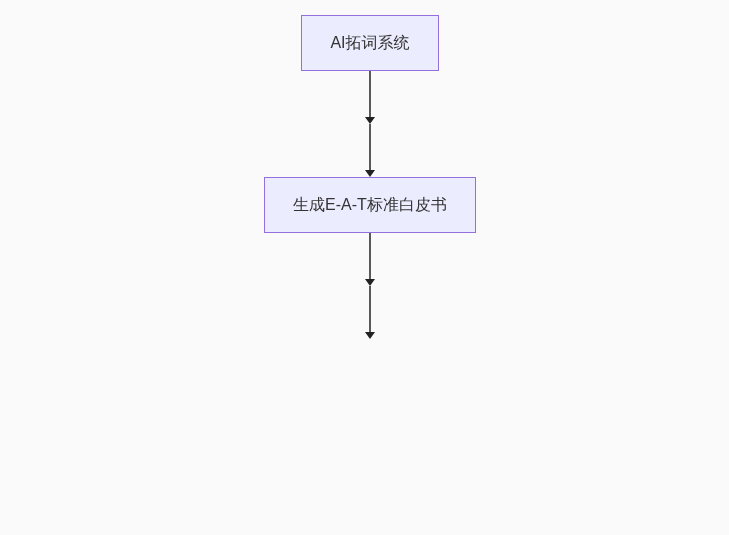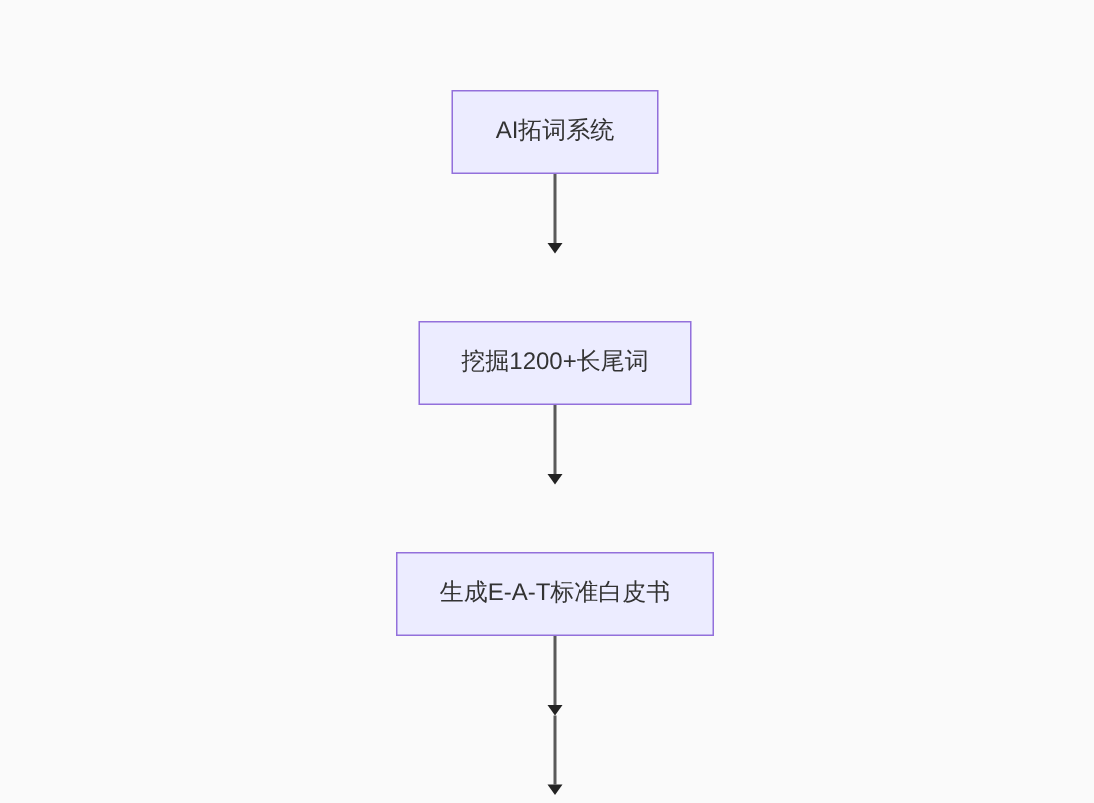--- a/index.html
+++ b/index.html
@@ -28,21 +28,20 @@
     border: 1px solid #9370DB;
     display: flex;
     align-items: center;
     justify-content: center;
     padding: 0 28px;
     color: #333333;
     font-size: 16px;
     line-height: 1;
     white-space: nowrap;
     flex: 0 0 auto;
-    margin-top: 45px;
   }
   .arrow {
     height: 53px;
     flex: 0 0 auto;
     display: flex;
     flex-direction: column;
     align-items: center;
   }
   .arrow-line {
     flex: 1 1 auto;
@@ -64,23 +63,20 @@
 
   <div class="node">
     <span>AI拓词系统</span>
   </div>
 
   <div class="arrow">
     <div class="arrow-line"></div>
     <div class="arrow-head"></div>
   </div>
 
-  <div class="node">
-    <span>挖掘1200+长尾词</span>
-  </div>
 
   <div class="arrow">
     <div class="arrow-line"></div>
     <div class="arrow-head"></div>
   </div>
 
   <div class="node">
     <span>生成E-A-T标准白皮书</span>
   </div>
 

